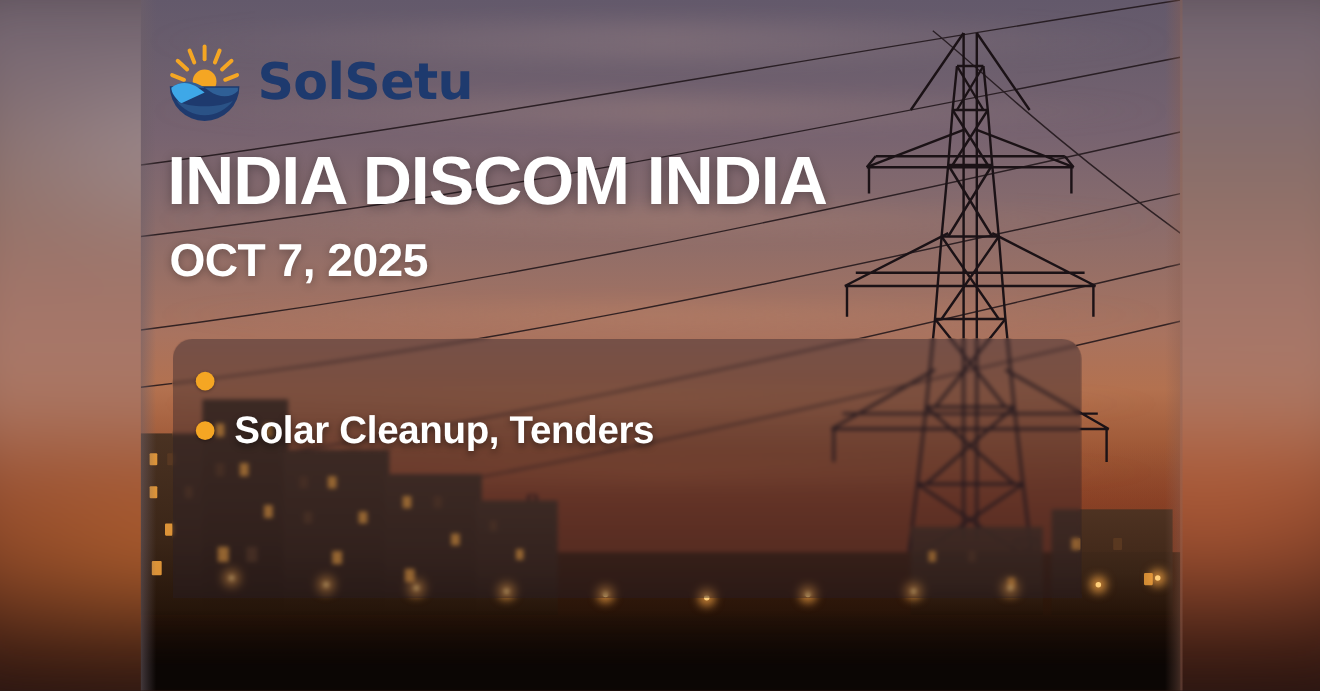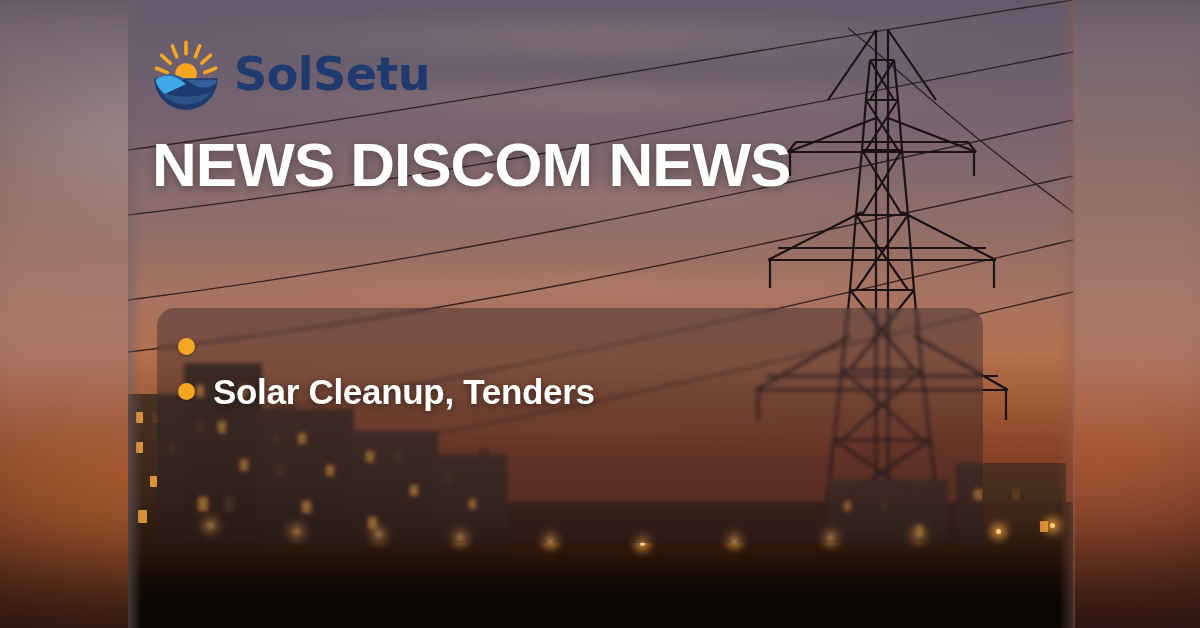--- a/index.html
+++ b/index.html
@@ -250,21 +250,22 @@
         </g>
         <circle cx="50" cy="50" r="15" fill="#f5a623"></circle>
         <path d="M6,56 A44,44 0 0 0 94,56 Z" fill="#1e3a6e"></path>
         <path d="M8,58 C26,44 42,52 56,62 C70,72 84,70 92,62 L92,58 Z" fill="#2f5f96"></path>
         <path d="M8,58 C24,46 38,54 50,64 L20,78 C12,70 8,64 8,58 Z" fill="#3ea8e8"></path>
         <path d="M14,74 A44,44 0 0 0 86,74 C70,84 30,84 14,74 Z" fill="#2a5286"></path>
       </svg>
       <span class="logo-text">SolSetu</span>
     </div>
 
-    <div class="headline">NEWS DISCOM NEWS</div>
+    <div class="headline">INDIA DISCOM INDIA</div>
+    <div class="subhead">OCT 7, 2025</div>
 
     <div class="panel"></div>
 
     <div class="bullets">
       <div class="bullet">
         <span class="dot"></span>
       </div>
       <div class="bullet">
         <span class="dot"></span>
         <span class="btext">Solar Cleanup, Tenders</span>

